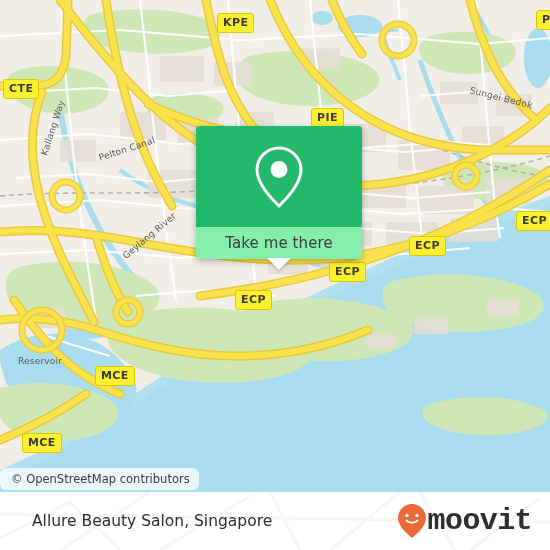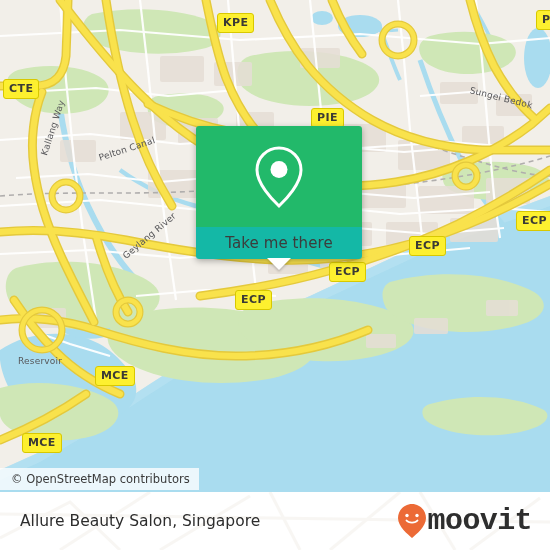--- a/index.html
+++ b/index.html
@@ -62,21 +62,21 @@
     z-index: 40;
   }
   #popup-head {
     height: 101px;
     background: #22b96a;
     border-radius: 3px 3px 0 0;
     display: flex; align-items: center; justify-content: center;
   }
   #popup-foot {
     height: 32px;
-    background: #14b8a6;
+    background: #86efac;
     border-radius: 0 0 3px 3px;
     display: flex; align-items: center; justify-content: center;
     position: relative;
   }
   #popup-action-label {
     font-family: "DejaVu Sans", sans-serif;
     font-size: 15px;
     color: #3c3c3c;
     letter-spacing: .1px;
   }
@@ -97,35 +97,36 @@
     left: 0; top: 468px;
     height: 22px;
     padding: 0 9px 0 11px;
     display: flex; align-items: center;
     background: rgba(255,255,255,.78);
     font-family: "DejaVu Sans", sans-serif;
     font-size: 11.5px;
     color: #3a3a3a;
     white-space: nowrap;
     z-index: 30;
+    border-radius: 6px;
   }
 
   
   #footer-bar {
     position: absolute;
     left: 0; top: 492px;
     width: 550px; height: 58px;
     background: #ffffff;
     display: flex; align-items: center;
     overflow: hidden;
   }
   #footer-watermark { position:absolute; left:0; top:0; width:550px; height:58px; opacity:.5; }
   #place-caption {
     position: relative;
-    margin-left: 20px;
+    margin-left: 32px;
     font-family: "DejaVu Sans", sans-serif;
     font-size: 15.5px;
     color: #2d2d2d;
     white-space: nowrap;
     z-index: 2;
   }
   #moovit-logo {
     position: absolute;
     right: 18px; top: 50%;
     transform: translateY(-50%);

